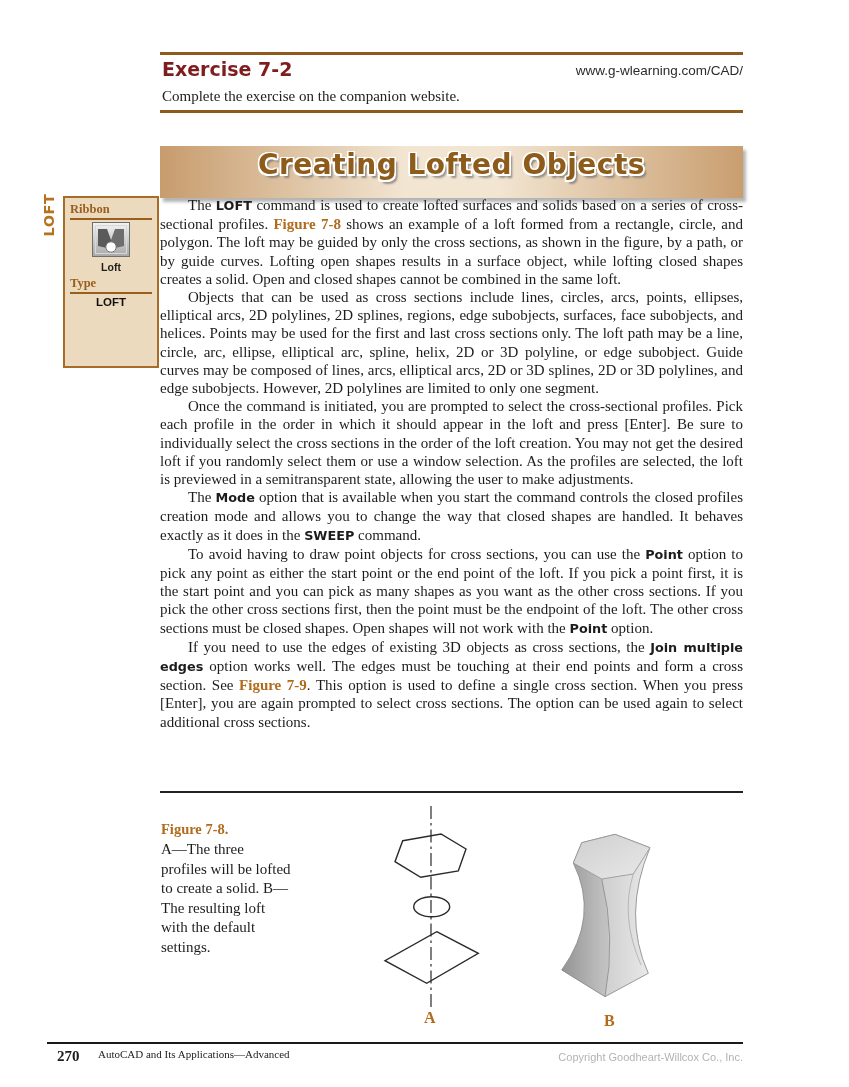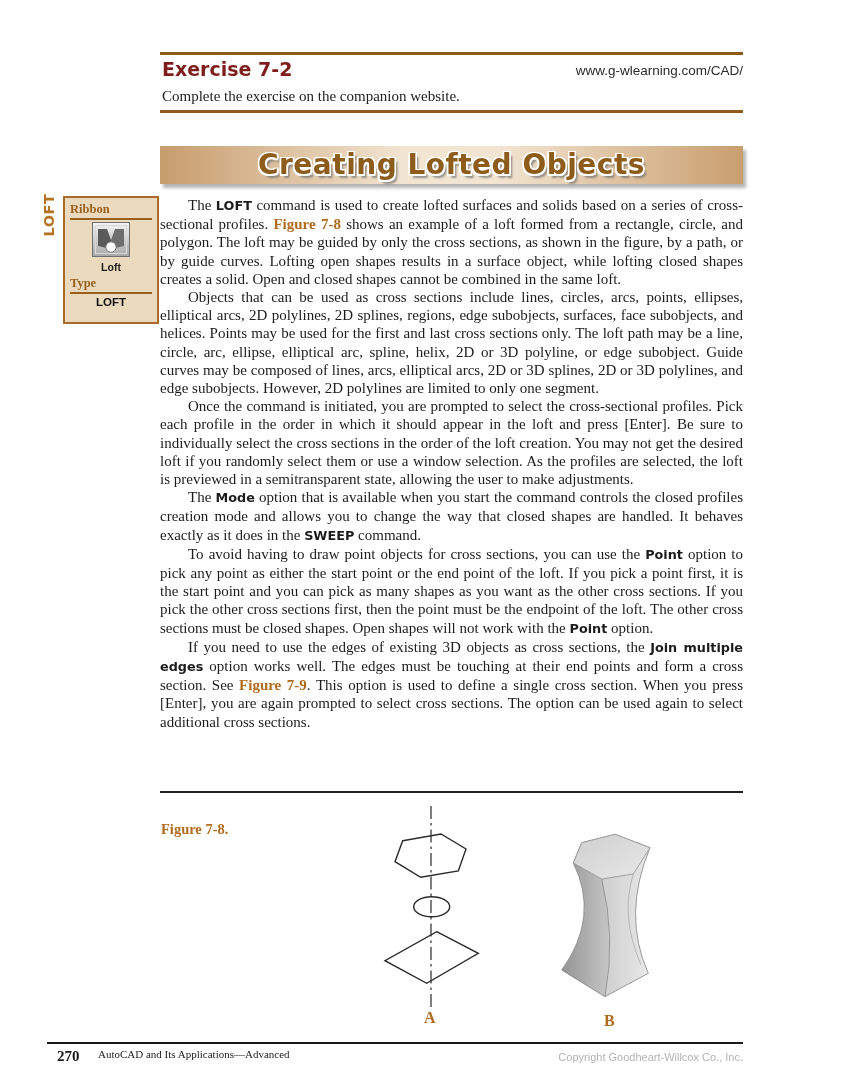--- a/index.html
+++ b/index.html
@@ -12,37 +12,37 @@
   .ex-rule.top { top:52px; }
   .ex-rule.bottom { top:110px; }
   .ex-title { position:absolute; left:162px; top:58px;
               font-family:"DejaVu Sans", sans-serif; font-weight:bold;
               font-size:19px; color:#7f1d1d; }
   .ex-url { position:absolute; right:106px; top:63px;
             font-family:"Liberation Sans", sans-serif; font-size:13.5px; color:#2b2b2b; }
   .ex-instr { position:absolute; left:162px; top:88px; font-size:15px; color:#222; }
 
   
-  .banner { position:absolute; left:160px; top:146px; width:583px; height:38px;
+  .banner { position:absolute; left:160px; top:146px; width:583px; height:52px;
             background:linear-gradient(90deg,#c79c6d 0%,#f2e5d2 42%,#f2e5d2 58%,#c99e6f 100%);
             box-shadow:3px 4px 3px rgba(120,120,120,0.55);
             text-align:center; line-height:37px; }
   .banner span { font-family:"DejaVu Sans", sans-serif; font-weight:bold;
                  font-size:28px; letter-spacing:0.5px; color:#8d5c1b;
                  text-shadow:-1.5px -1.5px 0 #fff, 1.5px -1.5px 0 #fff,
                              -1.5px 1.5px 0 #fff, 1.5px 1.5px 0 #fff,
                              0 -1.5px 0 #fff, 0 1.5px 0 #fff,
                              -1.5px 0 0 #fff, 1.5px 0 0 #fff,
                              3px 3.5px 2px rgba(100,100,100,0.65); }
 
   
   .side-label { position:absolute; left:26px; top:207px; width:46px; text-align:center;
                 transform:rotate(-90deg); font-family:"DejaVu Sans", sans-serif;
                 font-weight:bold; font-size:14.5px; letter-spacing:0.5px; color:#b5731f; }
-  .ribbon-box { position:absolute; left:63px; top:196px; width:96px; height:128px;
+  .ribbon-box { position:absolute; left:63px; top:196px; width:96px; height:172px;
                 background:#ecdabe; border:2px solid #a86b28; padding:4px 5px 3px 5px; }
   .rb-header { font-family:"Liberation Serif", serif; font-weight:bold; font-size:12.5px;
                color:#9a5f1d; border-bottom:2px solid #9a5f1d; padding-bottom:1px; margin-bottom:2px; }
   .rb-header.type { margin-top:3px; }
   .rb-item { font-family:"Liberation Sans", sans-serif; font-weight:bold;
              font-size:10.5px; line-height:13px; color:#1d1d1d; }
   .rb-item.indent { padding-left:9px; }
   .rb-icon-wrap { text-align:center; margin-top:2px; }
   .loft-icon-svg { display:inline-block; }
   .rb-icon-label { font-family:"Liberation Sans", sans-serif; font-weight:bold;
@@ -119,20 +119,21 @@
       <p><span>Objects that can be used as cross sections include lines, circles, arcs, points, ellipses, elliptical arcs, 2D polylines, 2D splines, regions, edge subobjects, surfaces, face subobjects, and helices. Points may be used for the first and last cross sections only. The loft path may be a line, circle, arc, ellipse, elliptical arc, spline, helix, 2D or 3D polyline, or edge subobject. Guide curves may be composed of lines, arcs, elliptical arcs, 2D or 3D splines, 2D or 3D polylines, and edge subobjects. However, 2D polylines are limited to only one segment.</span></p>
       <p><span>Once the command is initiated, you are prompted to select the cross-sectional profiles. Pick each profile in the order in which it should appear in the loft and press [Enter]. Be sure to individually select the cross sections in the order of the loft creation. You may not get the desired loft if you randomly select them or use a window selection. As the profiles are selected, the loft is previewed in a semitransparent state, allowing the user to make adjustments.</span></p>
       <p><span>The </span><span class="cmd">Mode</span><span> option that is available when you start the command controls the closed profiles creation mode and allows you to change the way that closed shapes are handled. It behaves exactly as it does in the </span><span class="cmd">SWEEP</span><span> command.</span></p>
       <p><span>To avoid having to draw point objects for cross sections, you can use the </span><span class="cmd">Point</span><span> option to pick any point as either the start point or the end point of the loft. If you pick a point first, it is the start point and you can pick as many shapes as you want as the other cross sections. If you pick the other cross sections first, then the point must be the endpoint of the loft. The other cross sections must be closed shapes. Open shapes will not work with the </span><span class="cmd">Point</span><span> option.</span></p>
       <p><span>If you need to use the edges of existing 3D objects as cross sections, the </span><span class="cmd">Join multiple edges</span><span> option works well. The edges must be touching at their end points and form a cross section. See </span><span class="figref">Figure 7-9</span><span>. This option is used to define a single cross section. When you press [Enter], you are again prompted to select cross sections. The option can be used again to select additional cross sections.</span></p>
     </div>
 
   <div class="fig-rule"></div>
   <div class="fig-caption">
     <div class="fig-cap-title">Figure 7-8.</div>
+    <div class="fig-cap-text">A—The three profiles will be lofted to create a solid. B—The resulting loft with the default settings.</div>
   </div>
 
   <svg class="fig-a-svg" width="190" height="238" viewBox="0 0 190 238">
     <line x1="91" y1="8" x2="91" y2="212" stroke="#2a2a2a" stroke-width="1.2" stroke-dasharray="13,4,2.5,4"></line>
     <polygon points="62.7,42.7 101,36 126,51 118.3,73 80.7,79.3 55,63.7" fill="none" stroke="#2a2a2a" stroke-width="1.4"></polygon>
     <ellipse cx="91.7" cy="108.7" rx="18" ry="10" fill="none" stroke="#2a2a2a" stroke-width="1.4"></ellipse>
     <polygon points="96.7,133.7 138.3,155.3 86.7,185.3 45,162.7" fill="none" stroke="#2a2a2a" stroke-width="1.4"></polygon>
   </svg>
 
   <svg class="fig-b-svg" width="210" height="212" viewBox="0 0 210 212">

